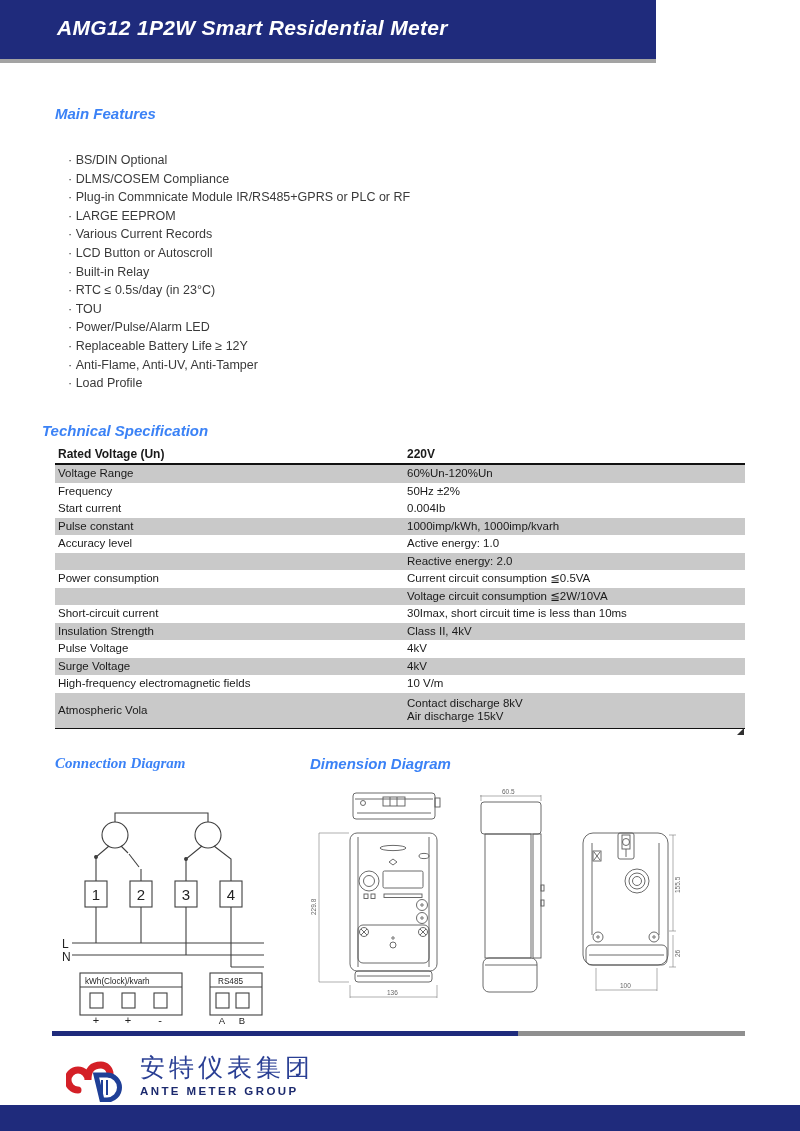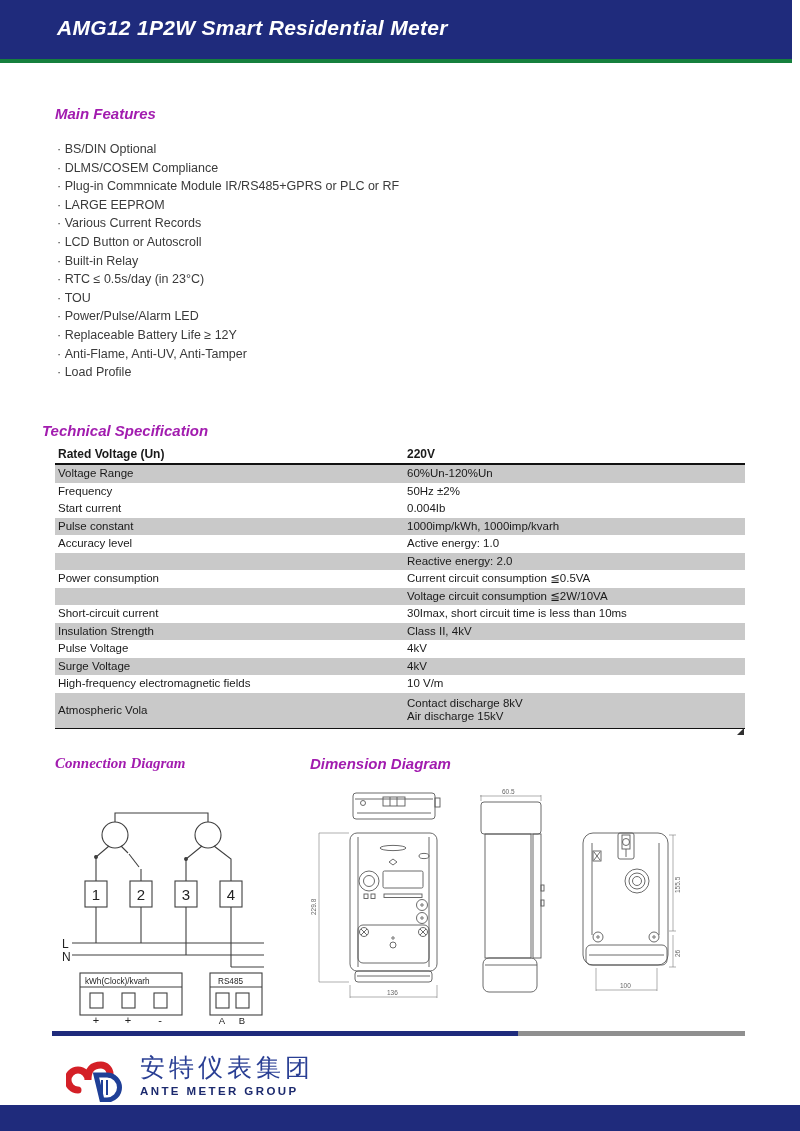--- a/index.html
+++ b/index.html
@@ -1,26 +1,26 @@
 <!DOCTYPE html>
 <html><head>
 <meta charset="utf-8">
 <style>
   html,body{margin:0;padding:0;background:#ffffff;}
   .page{position:relative;width:800px;height:1131px;background:#ffffff;overflow:hidden;
         font-family:"Liberation Sans", sans-serif;}
   
-  .header-band{position:absolute;left:0;top:0;width:792px;height:59px;background:#1f2b7c;
-               border-bottom:4px solid #15803d;}
+  .header-band{position:absolute;left:0;top:0;width:656px;height:59px;background:#1f2b7c;
+               border-bottom:4px solid #a3a3a3;}
   .header-title{position:absolute;left:57px;top:16px;color:#ffffff;font-size:21px;
                 font-weight:700;font-style:italic;letter-spacing:0.3px;}
   
-  .h2{position:absolute;color:#a21caf;font-size:15px;font-weight:700;font-style:italic;}
-  
-  .features{position:absolute;left:57px;top:140px;margin:0;padding:0;list-style:none;
+  .h2{position:absolute;color:#3b82f6;font-size:15px;font-weight:700;font-style:italic;}
+  
+  .features{position:absolute;left:57px;top:140px;margin:11px;padding:0;list-style:none;
             color:#3a3a3a;font-size:12.5px;line-height:18.6px;}
   .features li::before{content:"\00B7\00A0";color:#3a3a3a;}
   
   .spec{position:absolute;left:55px;top:446px;width:690px;border-collapse:collapse;
         font-size:11.5px;color:#1a1a1a;}
   .spec td{padding:0 0 0 3px;vertical-align:middle;height:17.5px;line-height:13px;}
   .spec td.val{padding-left:4px;}
   .spec tr.head td{font-weight:700;font-size:12px;height:17px;}
   .spec tr.head{border-bottom:2.5px solid #111111;}
   .spec tr.shaded{background:#c9c9c9;}

